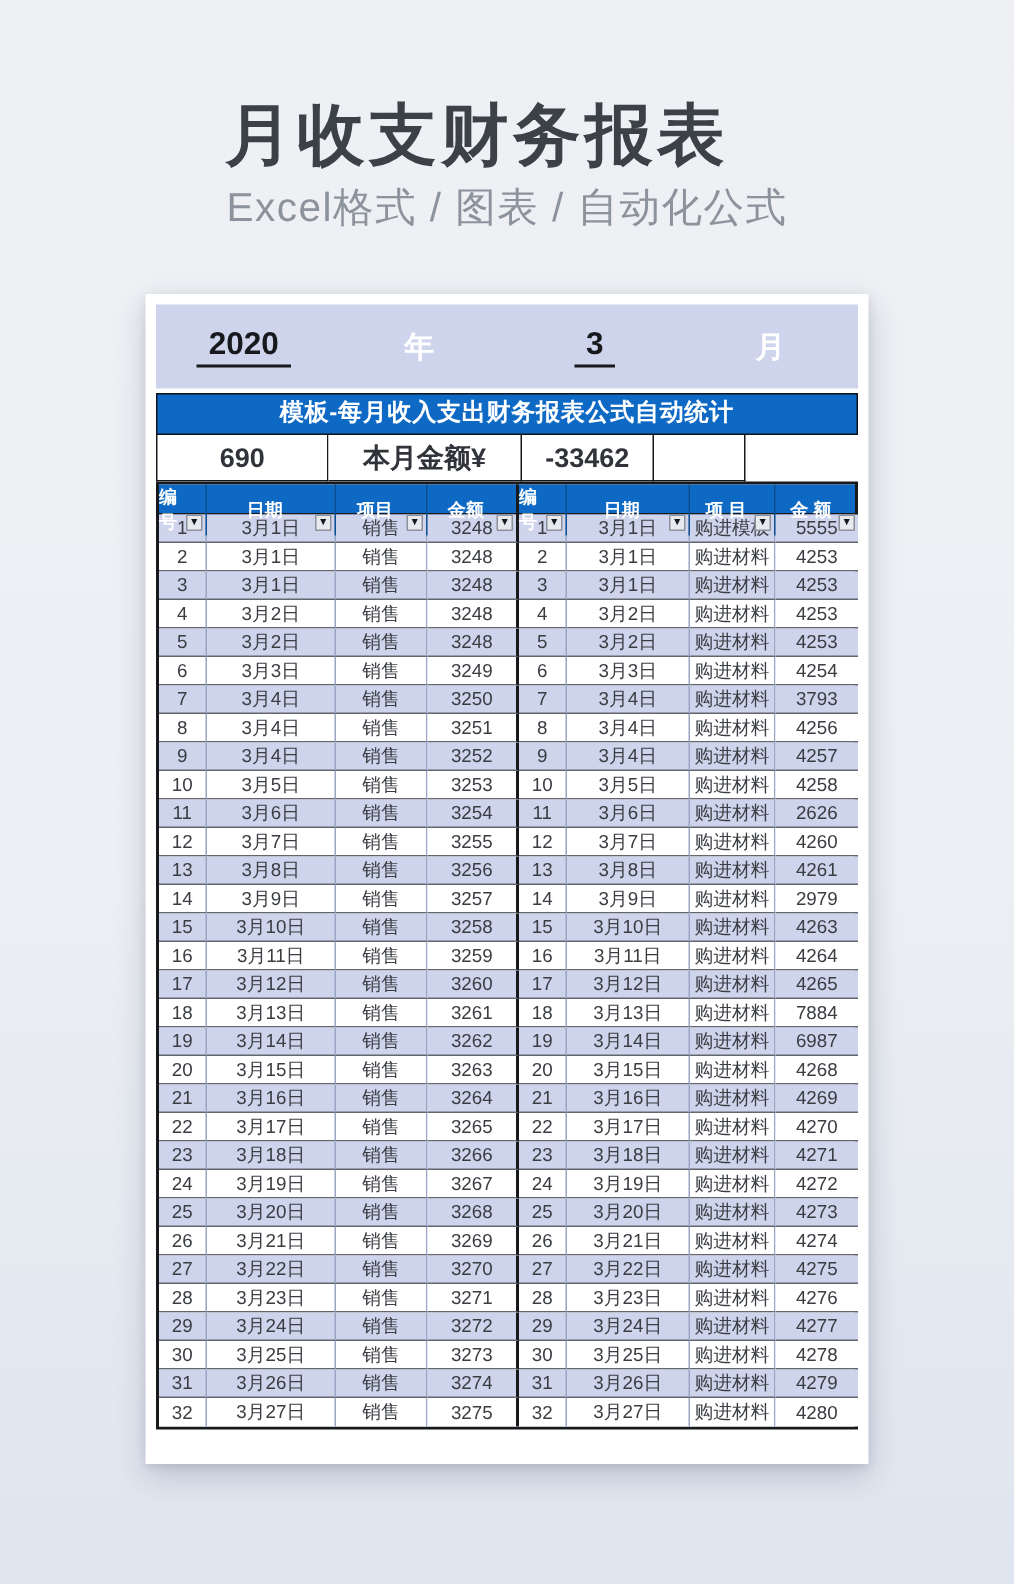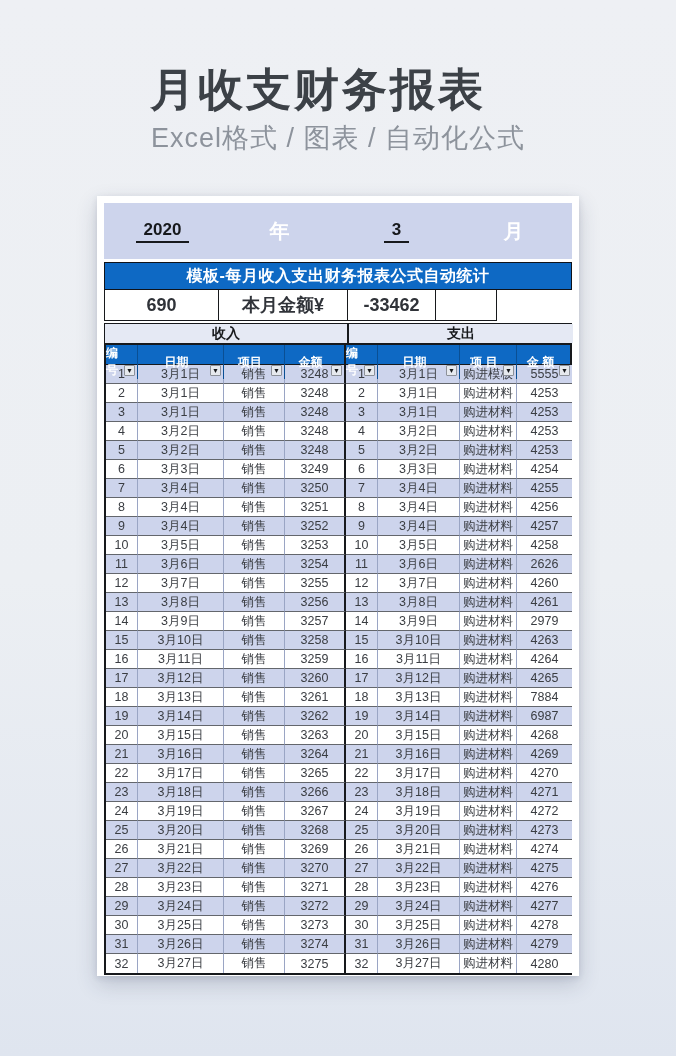--- a/index.html
+++ b/index.html
@@ -23,21 +23,21 @@
     position:absolute; left:97px; top:196px; width:482px; height:780px;
     background:#ffffff; padding:7px;
     box-shadow:0 8px 20px rgba(40,50,80,0.20), 0 2px 6px rgba(40,50,80,0.12);
   }
   
   .year-band {
     height:56px; background:#cdd4ec; display:flex; align-items:center;
   }
   .yb-cell { flex:1; text-align:center; }
   .yb-num {
-    font-size:17px; font-weight:800; color:#17191c;
+    font-size:21px; font-weight:800; color:#17191c;
     border-bottom:2.5px solid #17191c; padding:0 8px 1px 8px; display:inline-block;
   }
   .yb-unit { font-size:20px; font-weight:700; color:#ffffff; }
   
   .banner {
     margin-top:3px; height:28px; line-height:26px;
     background:#0e69c4; border:1px solid #10131a;
     color:#ffffff; font-size:16px; font-weight:700; text-align:center;
     letter-spacing:0.5px;
   }
@@ -111,24 +111,20 @@
 
   <div class="banner">模板-每月收入支出财务报表公式自动统计</div>
 
   <div class="summary-row">
     <div class="s-cell">690</div>
     <div class="s-cell">本月金额¥</div>
     <div class="s-cell">-33462</div>
     <div class="s-cell"></div>
   </div>
 
-  <div class="section-row">
-    <div class="sec-cell income">收入</div>
-    <div class="sec-cell">支出</div>
-  </div>
 
   <div class="table-wrap">
     <div class="header-row">
       <div class="h-cell">
         <span>编号</span>
         <span class="filter-btn">▼</span>
       </div>
       <div class="h-cell">
         <span>日期</span>
         <span class="filter-btn">▼</span>
@@ -220,21 +216,21 @@
           <div class="t-cell">4254</div>
         </div>
         <div class="trow odd">
           <div class="t-cell">7</div>
           <div class="t-cell">3月4日</div>
           <div class="t-cell">销售</div>
           <div class="t-cell mid">3250</div>
           <div class="t-cell">7</div>
           <div class="t-cell">3月4日</div>
           <div class="t-cell">购进材料</div>
-          <div class="t-cell">4255</div>
+          <div class="t-cell">3793</div>
         </div>
         <div class="trow even">
           <div class="t-cell">8</div>
           <div class="t-cell">3月4日</div>
           <div class="t-cell">销售</div>
           <div class="t-cell mid">3251</div>
           <div class="t-cell">8</div>
           <div class="t-cell">3月4日</div>
           <div class="t-cell">购进材料</div>
           <div class="t-cell">4256</div>

